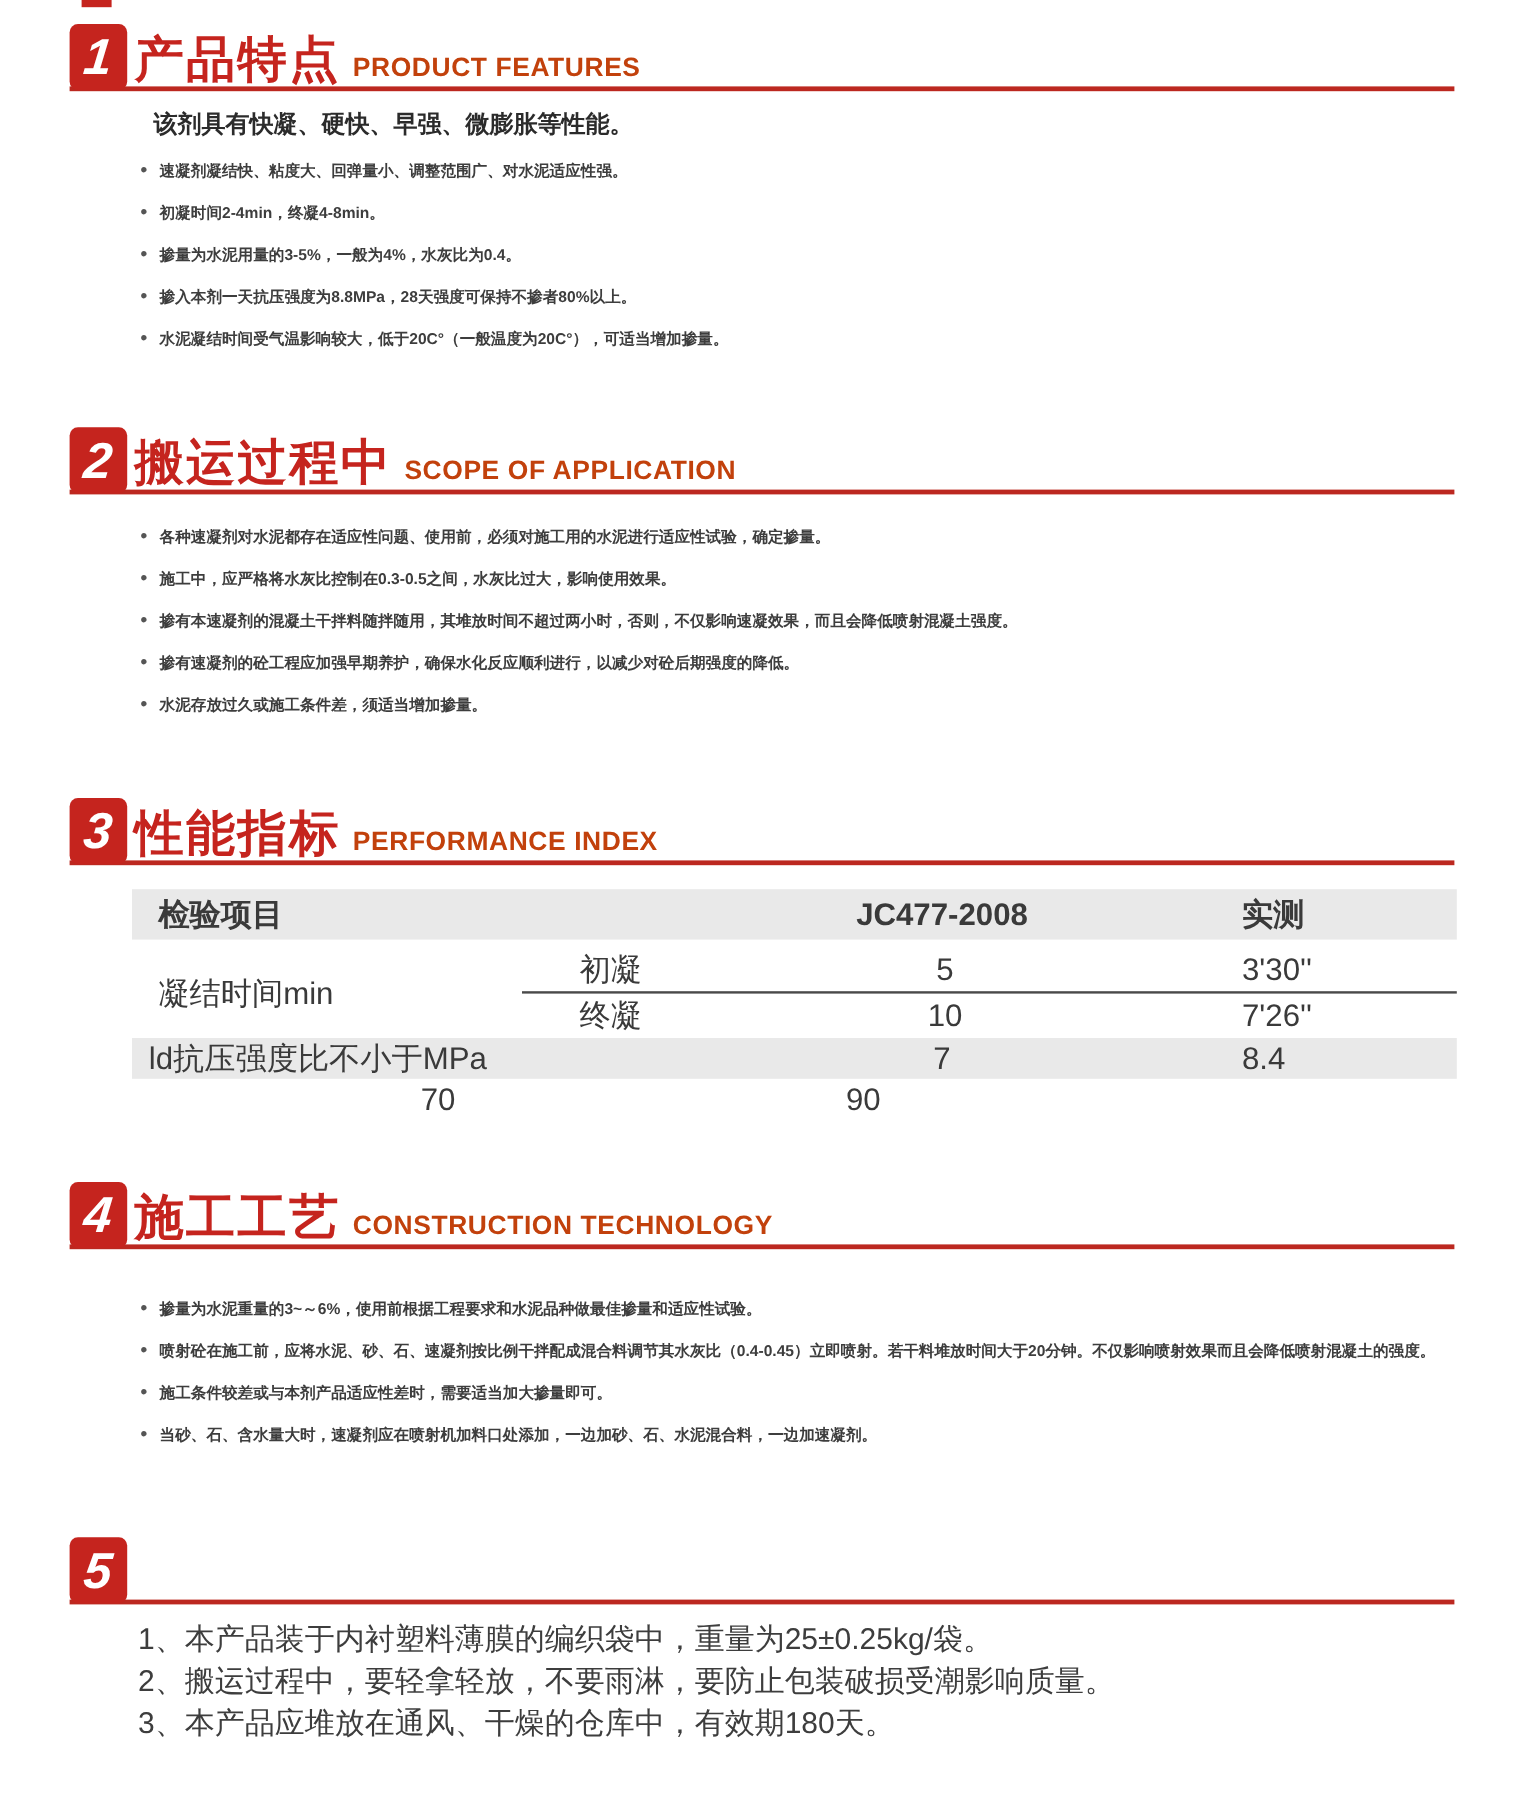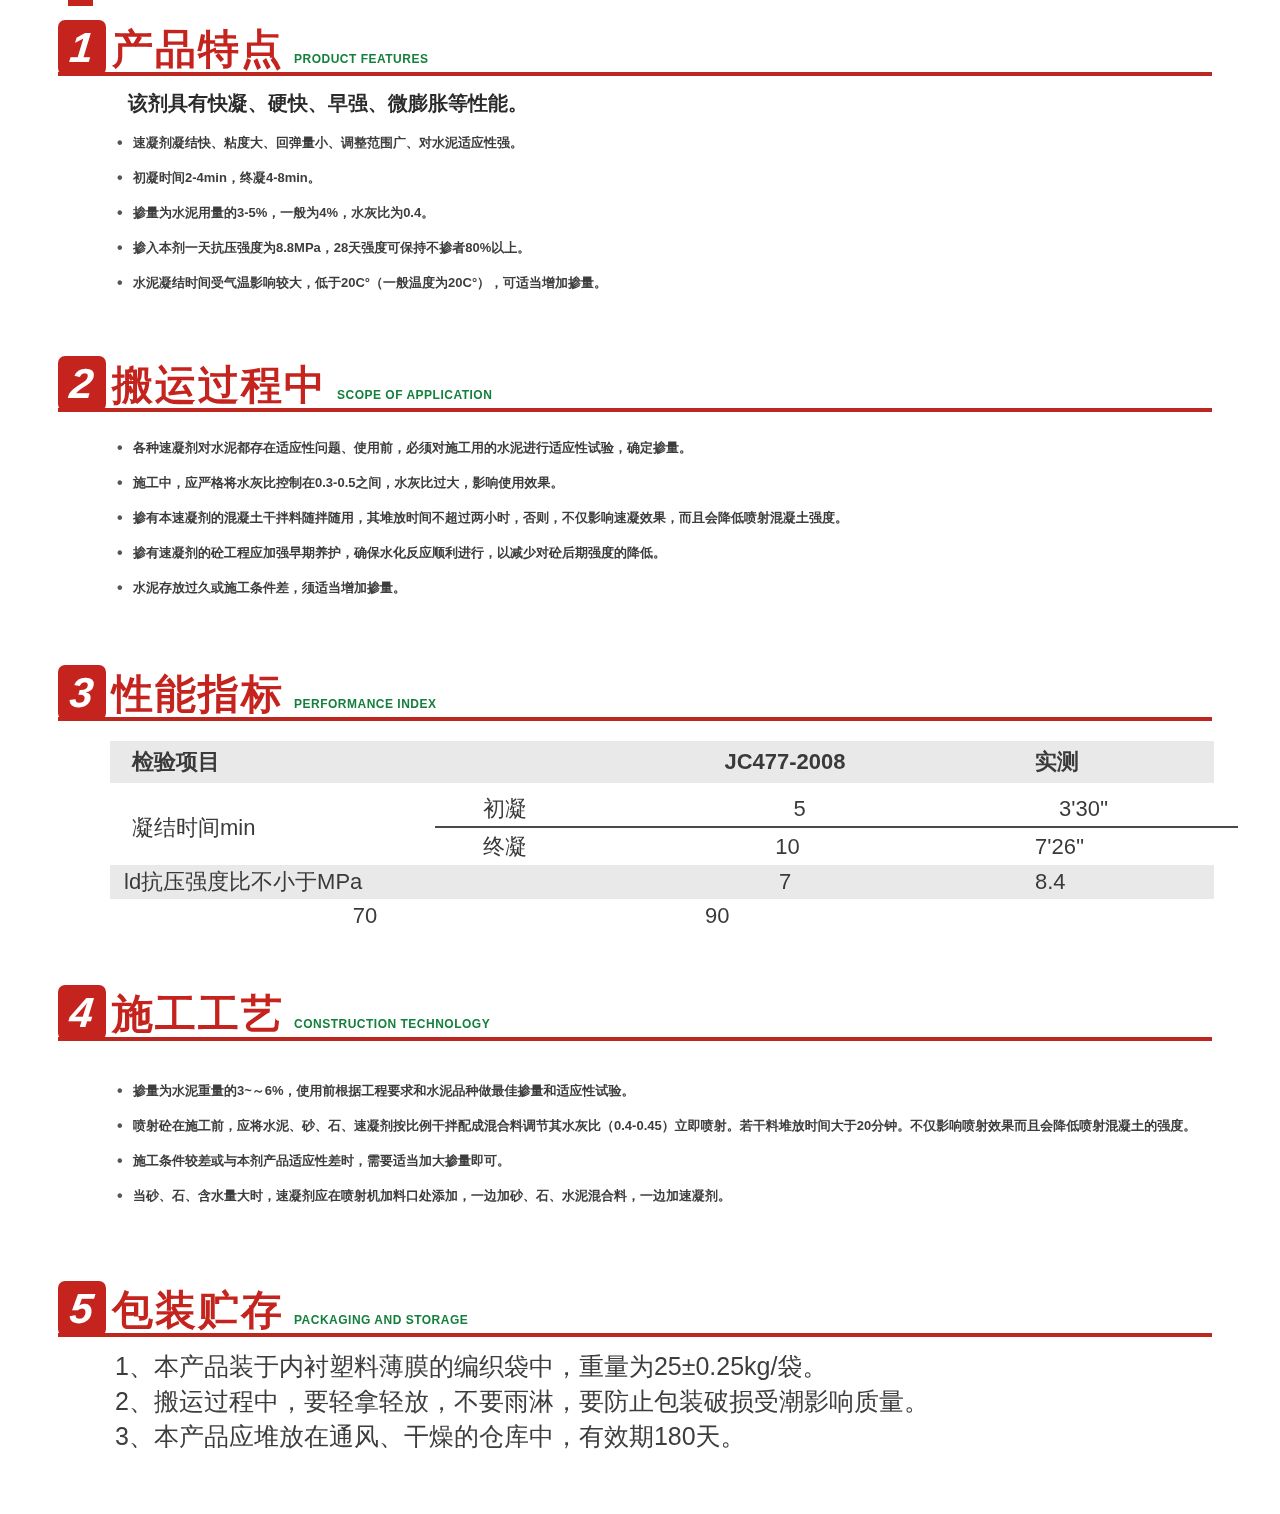--- a/index.html
+++ b/index.html
@@ -20,21 +20,21 @@
     position:absolute; left:0; bottom:1px; width:48px; height:55px;
     background:#c5241e; border-radius:7px;
     display:flex; align-items:center; justify-content:center; z-index:2;
   }
   .badge span {
     color:#fff; font-size:42px; font-weight:bold; font-style:italic;
     transform:skewX(-6deg); line-height:1;
   }
   .titles { position:absolute; left:54px; bottom:6px; display:flex; align-items:baseline; white-space:nowrap; }
   .zh { color:#c5241e; font-size:41px; font-weight:bold; letter-spacing:2px; line-height:1; }
-  .en { color:#15803d; font-size:12px; font-weight:bold; margin-left:10px; letter-spacing:0.5px; }
+  .en { color:#c2410c; font-size:22px; font-weight:bold; margin-left:10px; letter-spacing:0.5px; }
 
   
   .intro { margin:14px 0 2px 70px; font-size:20px; font-weight:bold; color:#2b2b2b; }
   ul.bullets { list-style:none; margin:8px 0 0 57px; width:1095px; }
   ul.bullets li {
     position:relative; padding-left:18px; font-size:13px; line-height:35px; color:#3d3d3d;font-weight:bold;
   }
   ul.bullets li::before {
     content:"•"; position:absolute; left:2px; top:0; font-size:16px; color:#555;
   }
@@ -42,35 +42,35 @@
   ol.plain li { font-size:25px; line-height:35px; color:#3d3d3d; }
 
   
   #sec1 { padding-top:18px; }
   #sec2 { margin-top:54px; }
   #sec3 { margin-top:58px; }
   #sec4 { margin-top:50px; }
   #sec5 { margin-top:66px; }
 
   
-  .ptable { margin:20px 0 0 52px; width:1104px; font-size:22px; color:#3a3a3a; }
+  .ptable { margin:20px 0 0 52px; width:1104px; font-size:26px; color:#3a3a3a; }
   .t-head {
     display:grid; grid-template-columns:360px 150px 330px 264px;
     background:#e9e9e9; height:42px; align-items:center; font-weight:bold;
   }
   .t-head .c1 { padding-left:22px; }
   .t-head .c3 { text-align:center; }
   .t-head .c4 { padding-left:85px; }
   .t-gap { height:8px; }
   .t-setting { display:grid; grid-template-columns:325px 1fr; }
   .t-setting .rowlabel { display:flex; align-items:center; padding-left:22px; }
   .subrow {
     display:grid; grid-template-columns:185px 335px 259px; height:37px; align-items:center;
   }
-  .subrow.first { border-bottom:2px solid #4a4a4a;gap:12px; }
+  .subrow.first { border-bottom:2px solid #4a4a4a; }
   .subrow .sc1 { padding-left:48px; }
   .subrow .sc2 { text-align:center; }
   .subrow .sc3 { padding-left:80px; }
   .t-row {
     display:grid; grid-template-columns:510px 330px 264px; height:34px; align-items:center;
   }
   .t-row .r1 { padding-left:14px; }
   .t-row .r2 { text-align:center; }
   .t-row .r3 { padding-left:85px; }
   .stripe { background:#e9e9e9; }
@@ -188,23 +188,19 @@
     <li>当砂、石、含水量大时，速凝剂应在喷射机加料口处添加，一边加砂、石、水泥混合料，一边加速凝剂。</li>
   </ul>
 </div>
 
 <div class="sec" id="sec5">
   <div class="sec-head">
     <div class="sec-rule"></div>
     <div class="badge">
       <span>5</span>
     </div>
-    <div class="titles">
-      <span class="zh">包装贮存</span>
-      <span class="en">PACKAGING AND STORAGE</span>
-    </div>
   </div>
   <ol class="plain">
     <li>1、本产品装于内衬塑料薄膜的编织袋中，重量为25±0.25kg/袋。</li>
     <li>2、搬运过程中，要轻拿轻放，不要雨淋，要防止包装破损受潮影响质量。</li>
     <li>3、本产品应堆放在通风、干燥的仓库中，有效期180天。</li>
   </ol>
 </div>
 
 </body></html>

